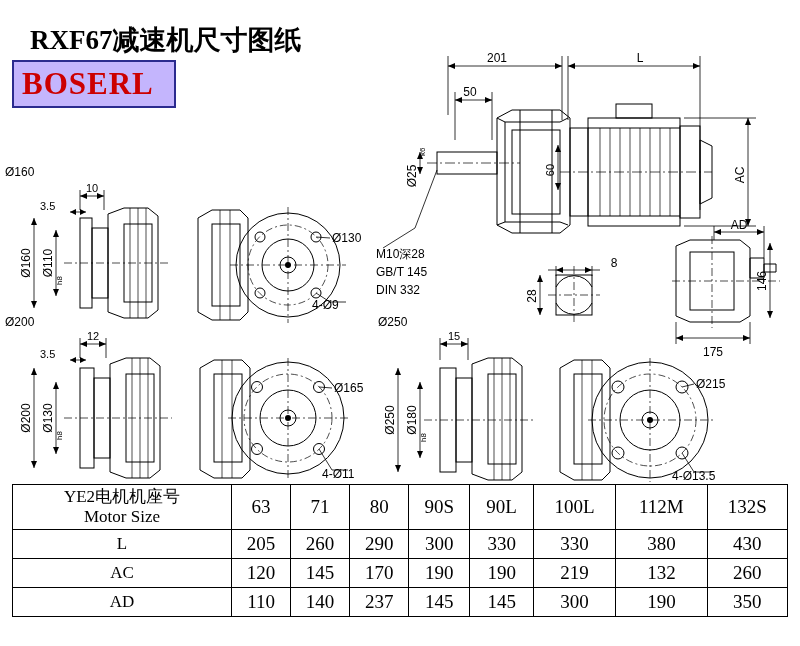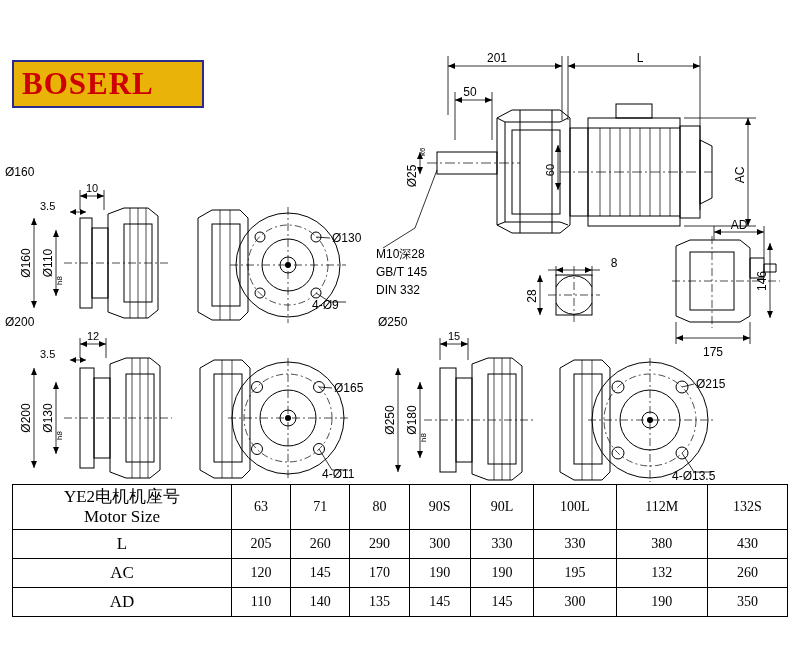--- a/index.html
+++ b/index.html
@@ -12,50 +12,51 @@
 
   .title{
     position:absolute;left:30px;top:22px;
     font-size:27px;font-weight:bold;letter-spacing:0px;
     font-family:"Liberation Serif", serif;
     white-space:nowrap;
   }
 
   .logo-box{
     position:absolute;left:12px;top:60px;width:160px;height:44px;
-    border:2px solid #2b2b8f;background:#eab308;padding-left:28px;
+    border:2px solid #2b2b8f;background:#c4b5fd;
   }
   .logo-text{
     position:absolute;left:8px;top:4px;
     font-size:31px;font-weight:bold;color:#cc0000;
     font-family:"Liberation Serif", serif;letter-spacing:1px;
   }
 
   svg.draw{position:absolute;left:0;top:0;width:800px;height:646px;}
   svg.draw text{font-family:"Liberation Sans", sans-serif;}
 
   
   .spec-table{
     position:absolute;left:12px;top:484px;
     border-collapse:collapse;width:776px;
     font-family:"Liberation Serif", serif;
   }
   .spec-table td{
     border:1px solid #000;text-align:center;
-    font-size:14px;height:28px;padding:0;
+    font-size:19px;height:28px;padding:0;
   }
   .spec-table td.head-col{width:218px;font-size:17px;line-height:1.15;}
   .spec-table tr.first td{height:44px;}
   .cjk{font-family:"Liberation Serif", serif;}
 </style>
 </head>
 <body>
 
 <div class="page">
 
+  <div class="title">RXF67减速机尺寸图纸</div>
 
   <div class="logo-box">
     <div class="logo-text">BOSERL</div>
   </div>
 
   <svg class="draw" viewBox="0 0 800 646">
     <g fill="none" stroke="#000" stroke-width="1">
 
       <g stroke-width="0.8">
         <line x1="448" y1="66" x2="562" y2="66"></line>
@@ -430,29 +431,29 @@
       <td>380</td>
       <td>430</td>
     </tr>
     <tr>
       <td class="head-col">AC</td>
       <td>120</td>
       <td>145</td>
       <td>170</td>
       <td>190</td>
       <td>190</td>
-      <td>195</td>
+      <td>219</td>
       <td>132</td>
       <td>260</td>
     </tr>
     <tr>
       <td class="head-col">AD</td>
       <td>110</td>
       <td>140</td>
-      <td>135</td>
+      <td>237</td>
       <td>145</td>
       <td>145</td>
       <td>300</td>
       <td>190</td>
       <td>350</td>
     </tr>
   </tbody>
     </table>
 
 </div>

